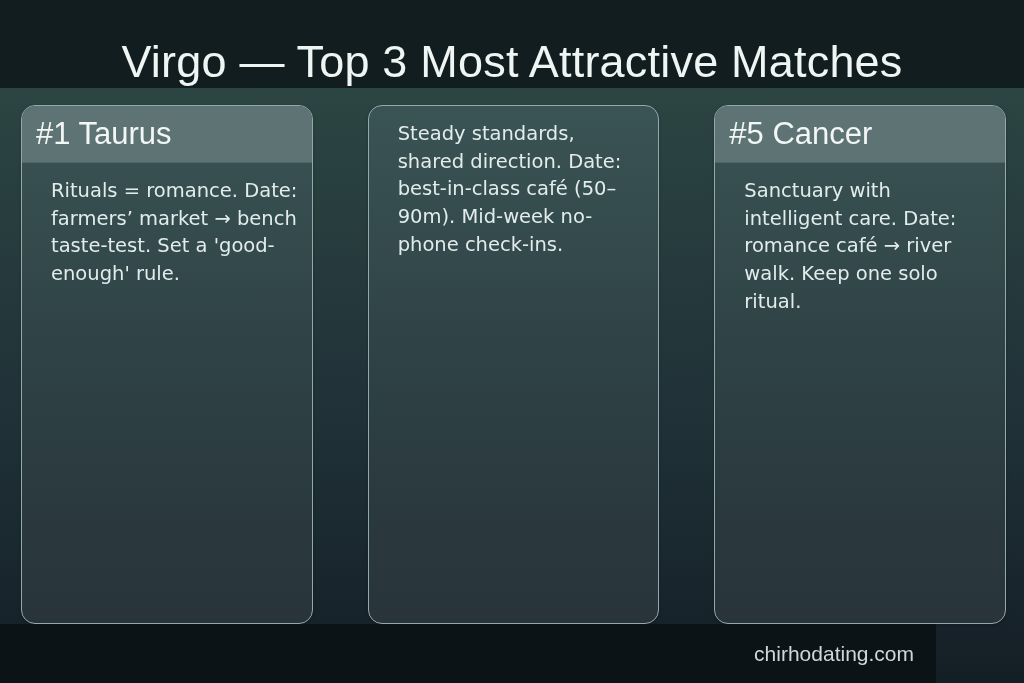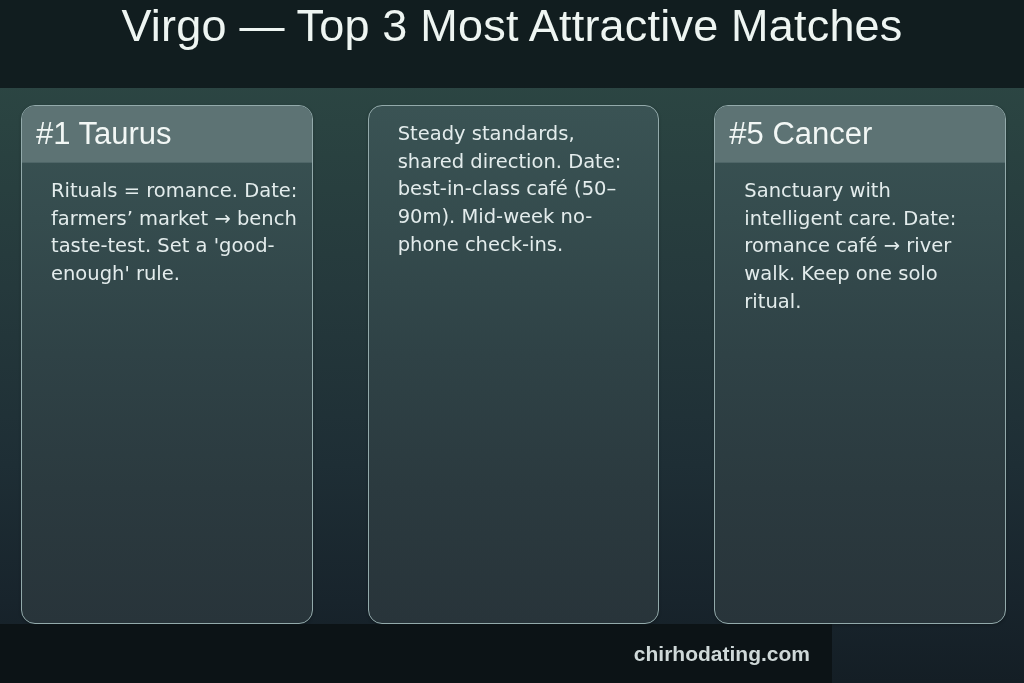--- a/index.html
+++ b/index.html
@@ -14,21 +14,21 @@
     position:relative;
     width:1024px; height:683px;
     background:linear-gradient(180deg,#2f4a46 0%, #2a4341 18%, #25393c 42%, #1e2e35 68%, #18242c 88%, #141e25 100%);
   }
 
   
   #title-bar {
     position:absolute; left:0; top:0;
     width:1024px; height:88px;
     background:#111d1f;
-    display:flex; align-items:flex-start; justify-content:center;
+    display:flex; align-items:flex-end; justify-content:center;
   }
   #title-text {
     font-size:45px;
     font-weight:400;
     color:#eef5f2;
     letter-spacing:0.2px;
     font-family:"Liberation Sans", sans-serif;
     white-space:nowrap;
   }
 
@@ -72,27 +72,26 @@
     font-size:19.5px;
     line-height:1.42;
     color:#e3ecec;
     font-family:"DejaVu Sans", sans-serif;
   }
 
   
   #footer {
     position:absolute;
     left:0; top:624px;
-    width:832px; height:59px;
+    width:936px; height:59px;
     background:#0c1316;
     display:flex;
     align-items:center;
     justify-content:flex-end;
     padding-right:22px;
-    font-weight:bold;
   }
   #footer-text {
     font-size:21px;
     color:#cfd8d8;
     font-family:"Liberation Sans", sans-serif;
   }
 </style>
 </head>
 <body>
 

